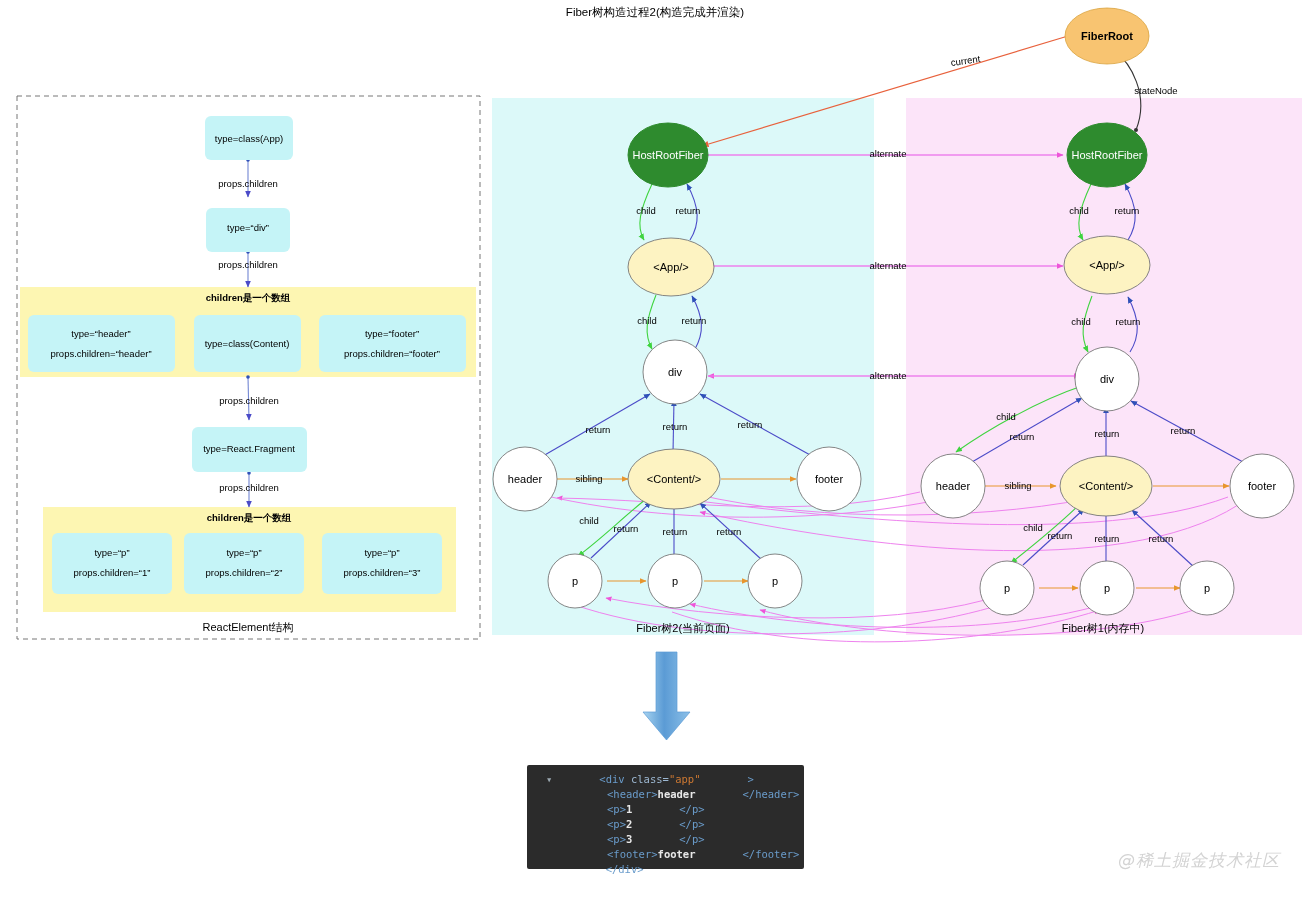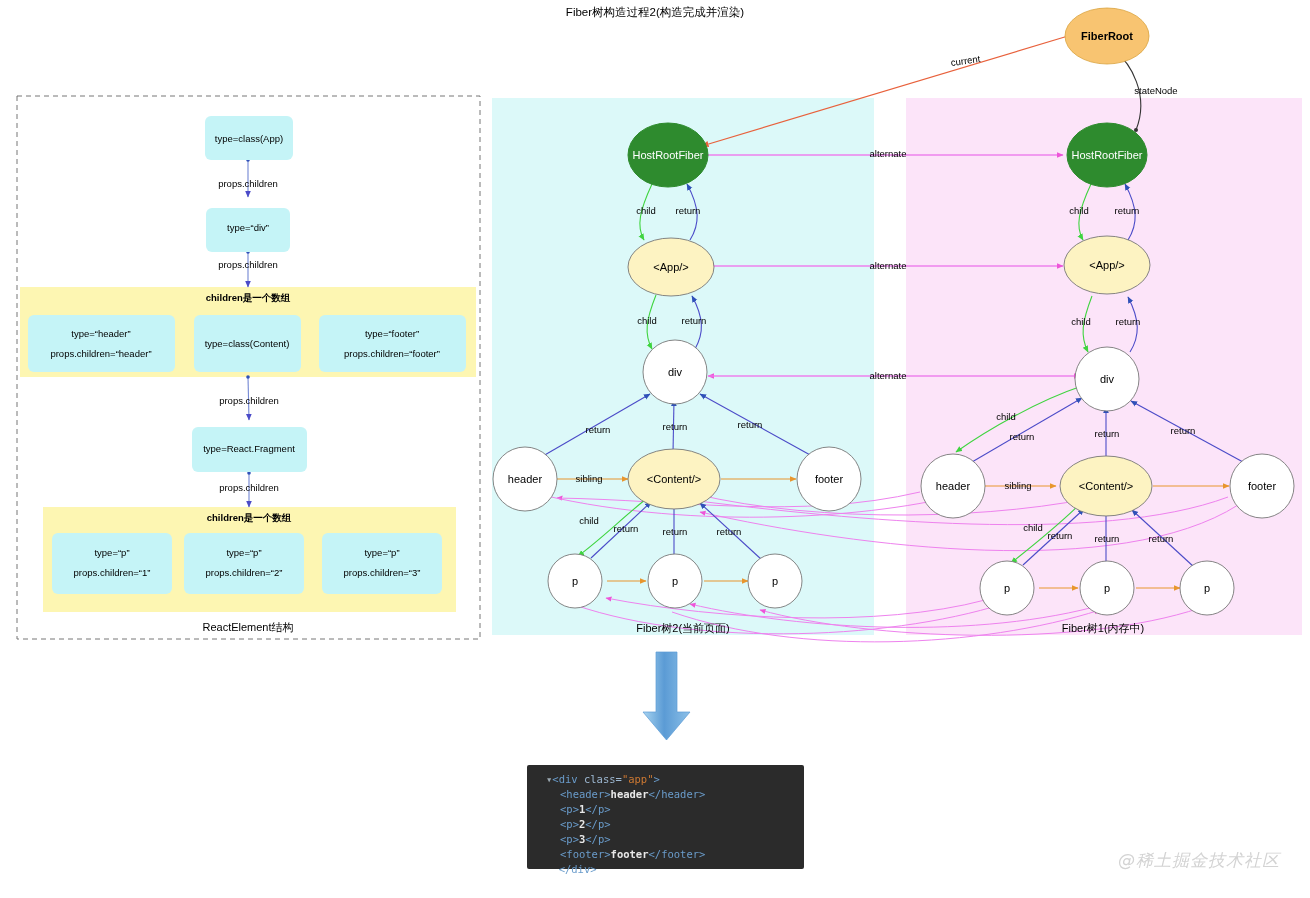--- a/index.html
+++ b/index.html
@@ -9,21 +9,21 @@
   .ttl{font-size:11.5px;}
   .nodelbl{font-size:11px;}
   .edgelbl{font-size:9.5px;}
   .boxlbl{font-size:9.5px;}
   .panel-cap{font-size:11px;}
   .code-wrap{position:absolute;left:528px;top:766px;width:275px;height:102px;
     background:#2b2b2b;border-radius:1px;box-shadow:0 0 0 1px #2b2b2b;}
   .code{font-family:"DejaVu Sans Mono","Liberation Mono",monospace;
     font-size:10.5px;line-height:15px;padding:6px 0 0 0;color:#a9b7c6;white-space:pre;}
   .code .ln{padding-left:18px;}
-  .tag{color:#6a9ccb;}
+  .tag{color:#6a9ccb;margin-left:47px;}
   .attr{color:#9db8d2;}
   .str{color:#cc7832;}
   .txt{color:#e8e8e8;font-weight:bold;}
   .tri{color:#9aa7b0;}
   .watermark{position:absolute;left:1118px;top:849px;font-size:17px;color:#d3d3d3;
     letter-spacing:1px;font-family:"DejaVu Sans","Liberation Sans",sans-serif;font-style:italic;}
   .cap-curpage{position:absolute;left:632px;top:786px;font-size:11px;}
 </style>
 </head>
 <body>

